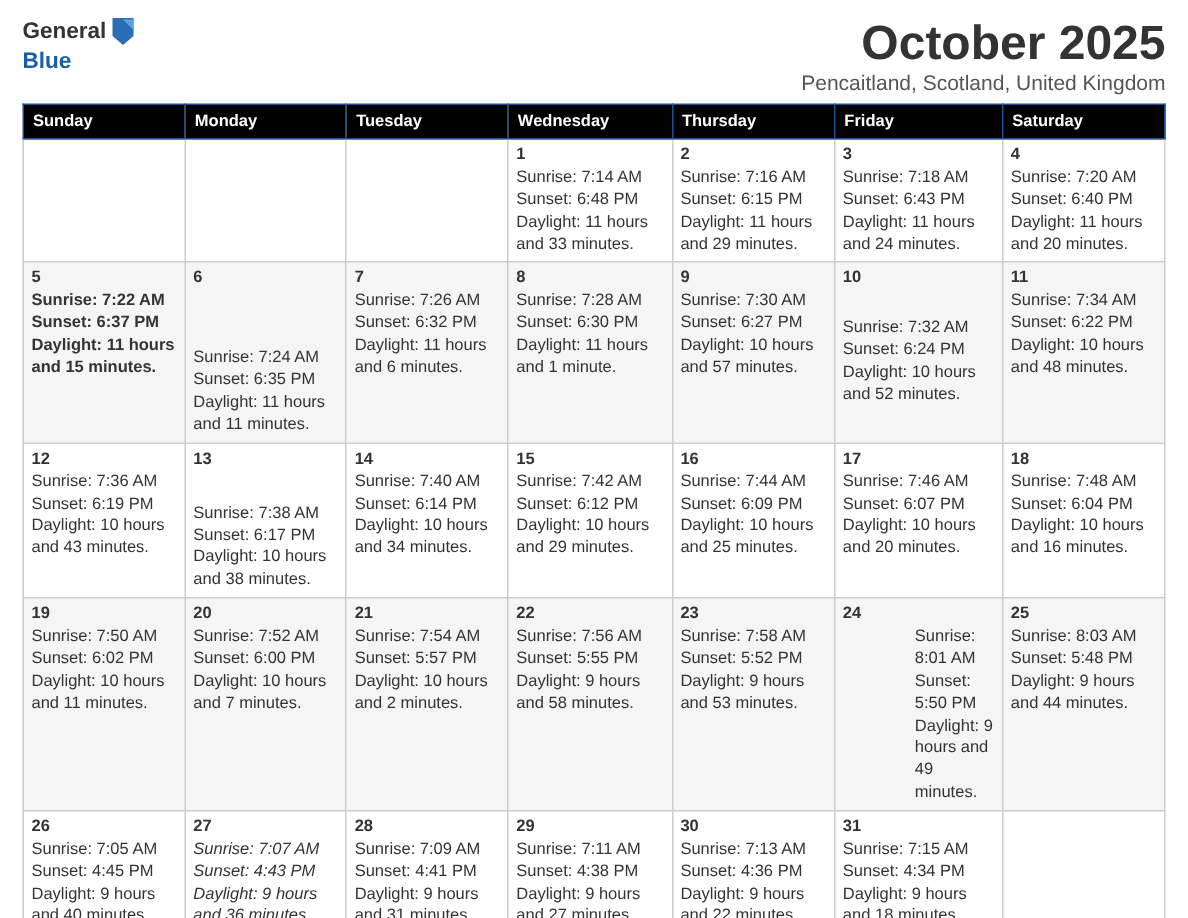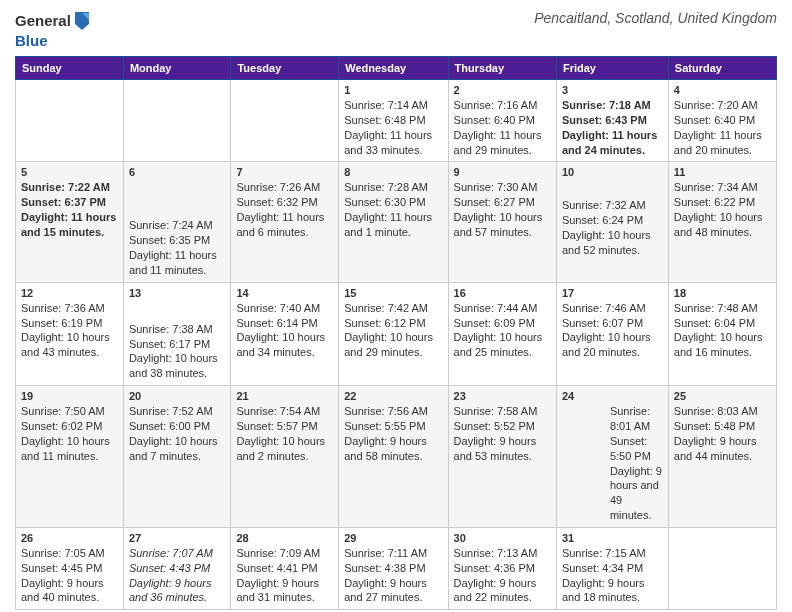--- a/index.html
+++ b/index.html
@@ -42,29 +42,28 @@
       text-align: right;
     }
     .month-title {
       font-size: 32px;
       font-weight: bold;
       color: #333;
     }
     .location-title {
       font-size: 14px;
       color: #555;
-      font-style: italic;
     }
     .calendar {
       width: 100%;
       border-collapse: collapse;
       border: 1px solid #ccc;
     }
     .calendar th {
-      background: #4c1d95;
+      background: #000000;
       color: #fff;
       font-size: 11px;
       font-weight: bold;
       text-align: left;
       padding: 5px 6px;
       border: 1px solid #1a5090;
     }
     .calendar td {
       border: 1px solid #ccc;
       vertical-align: top;
@@ -105,20 +104,21 @@
           <span class="logo-text logo-general">General</span>
           <svg class="logo-icon" viewBox="0 0 18 22">
             <polygon points="2,2 16,2 16,14 9,20 2,14" fill="#2a6db5"></polygon>
             <polygon points="9,3 16,3 16,10" fill="#5ba3e0"></polygon>
           </svg>
         </div>
         <div class="logo-text logo-blue">Blue</div>
       </div>
     </div>
     <div class="title-block">
+      <div class="month-title">October 2025</div>
       <div class="location-title">Pencaitland, Scotland, United Kingdom</div>
     </div>
   </div>
 
   <table class="calendar">
     <thead>
       <tr id="weekday-header">
       <th>Sunday</th>
           <th>Monday</th>
           <th>Tuesday</th>
@@ -135,26 +135,26 @@
           <td class="empty"></td>
           <td>
             <span class="day-number">1</span>
             <div class="day-info" style="white-space: pre-line;">Sunrise: 7:14 AM
 Sunset: 6:48 PM
 Daylight: 11 hours and 33 minutes.</div>
           </td>
           <td>
             <span class="day-number">2</span>
             <div class="day-info" style="white-space: pre-line;">Sunrise: 7:16 AM
-Sunset: 6:40 PM
+Sunset: 6:15 PM
 Daylight: 11 hours and 29 minutes.</div>
           </td>
           <td>
             <span class="day-number">3</span>
-            <div class="day-info" style="white-space: pre-line; font-weight: bold;">Sunrise: 7:18 AM
+            <div class="day-info" style="white-space: pre-line;">Sunrise: 7:18 AM
 Sunset: 6:43 PM
 Daylight: 11 hours and 24 minutes.</div>
           </td>
           <td>
             <span class="day-number">4</span>
             <div class="day-info" style="white-space: pre-line;">Sunrise: 7:20 AM
 Sunset: 6:40 PM
 Daylight: 11 hours and 20 minutes.</div>
           </td>
         </tr>

